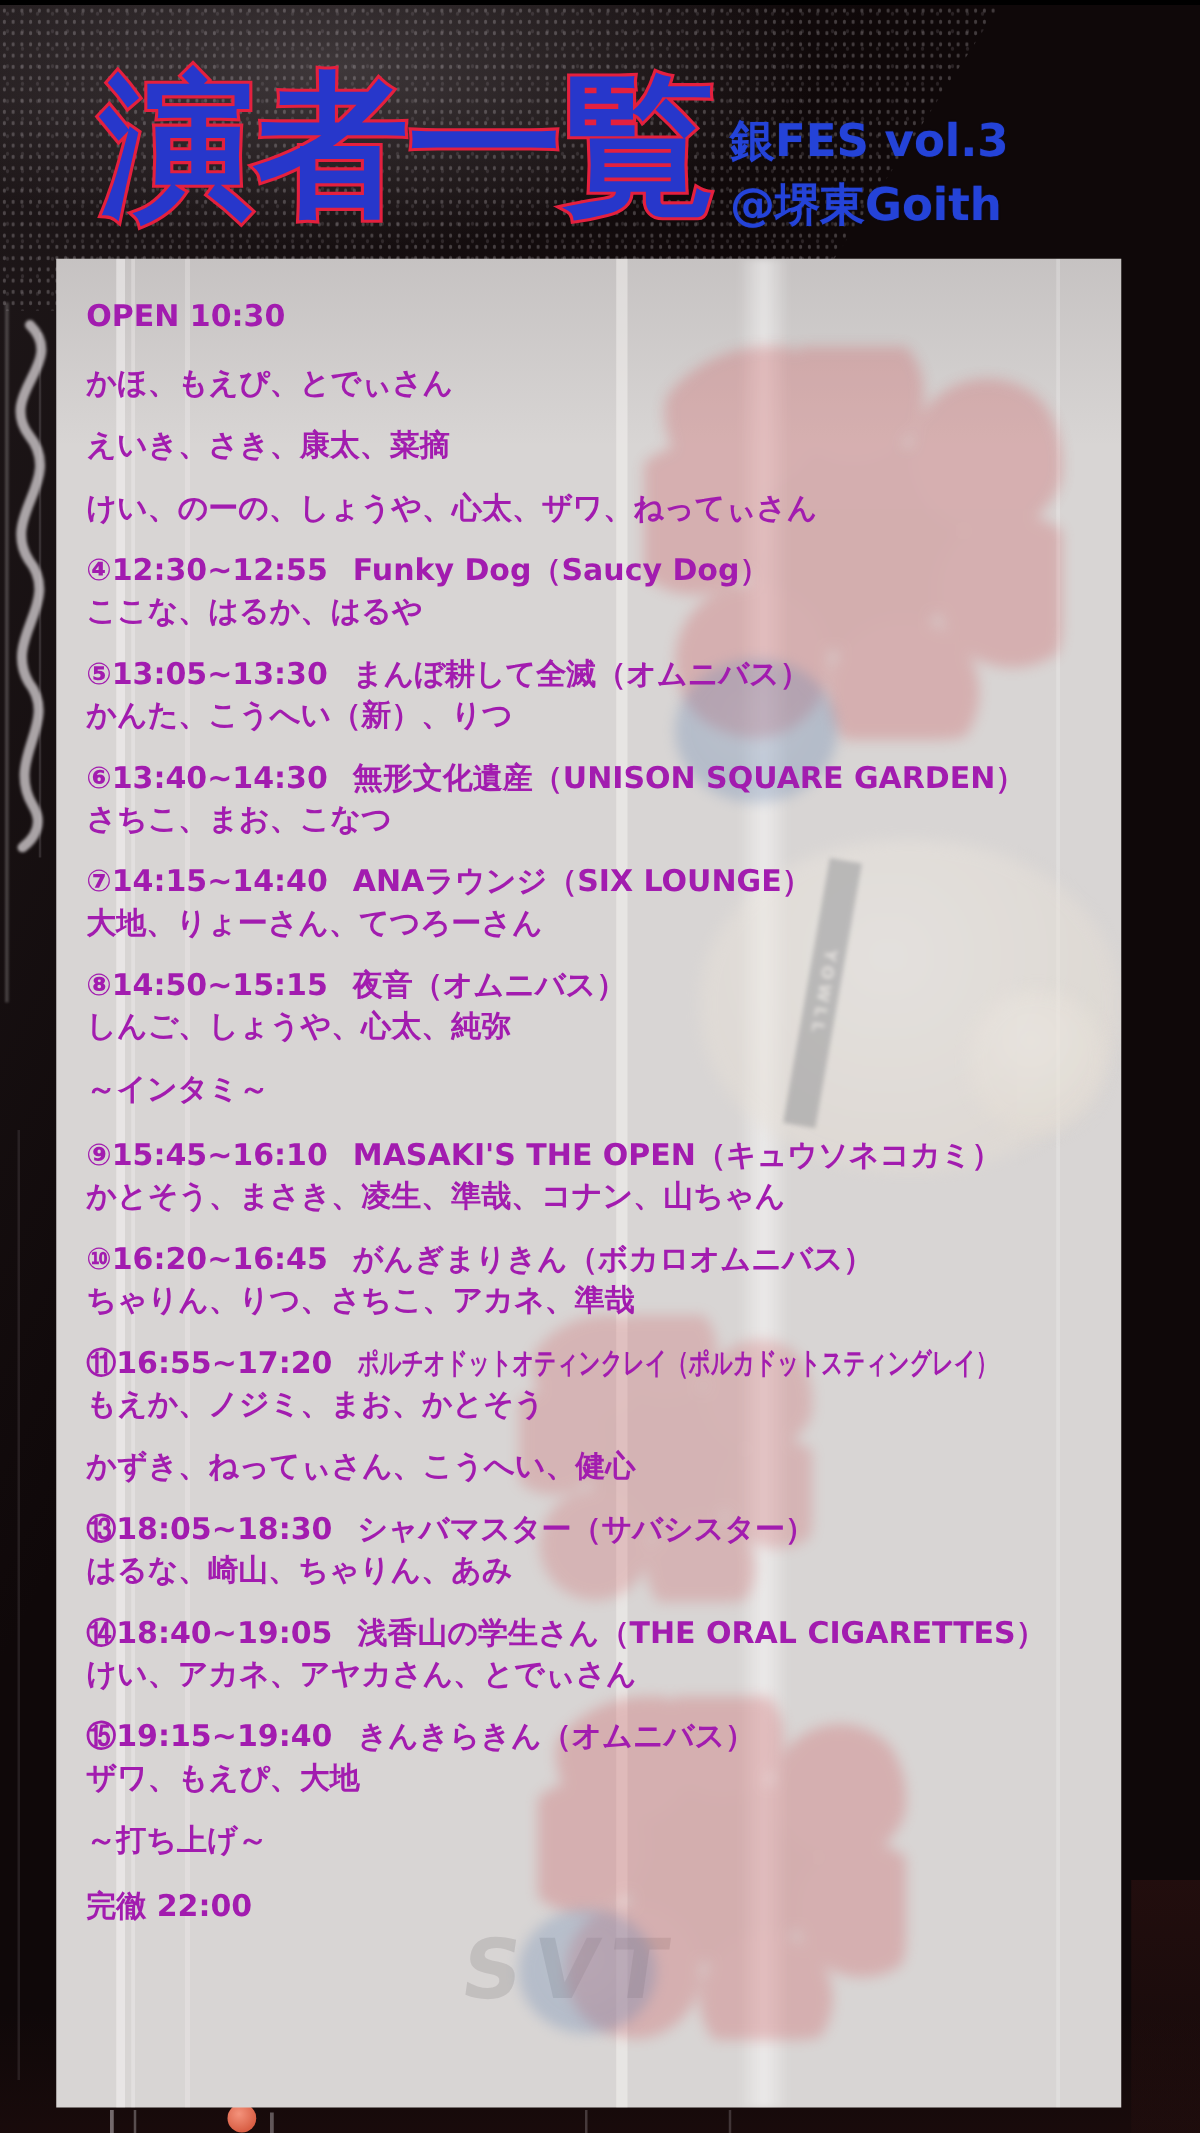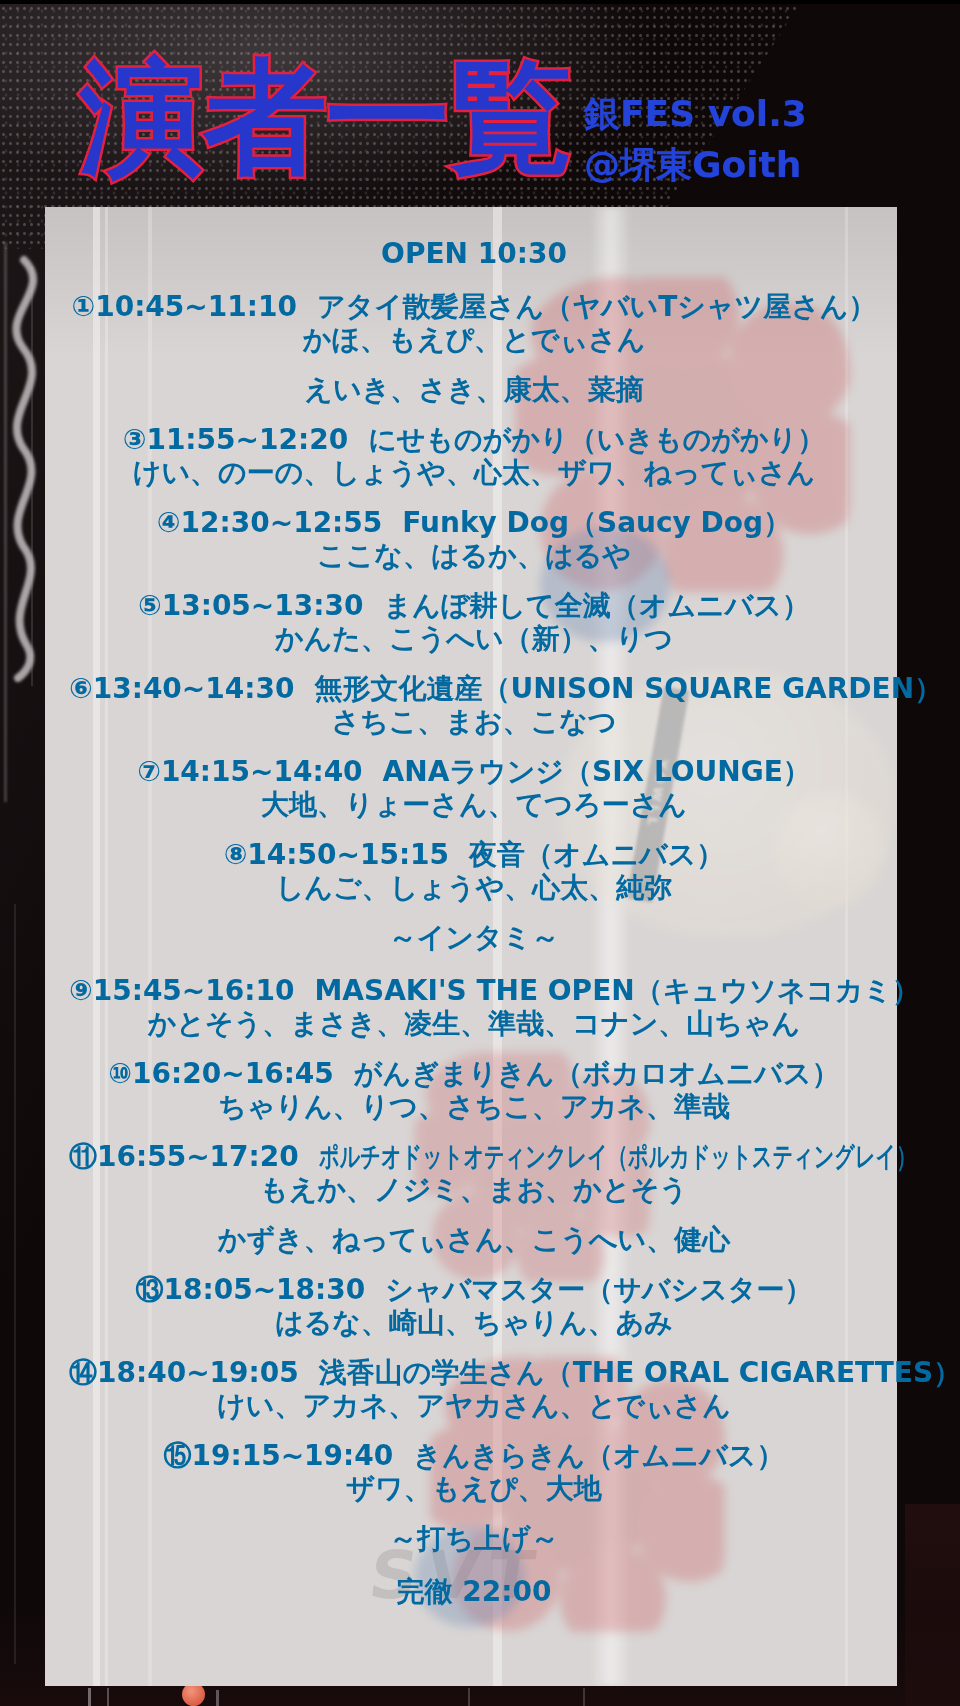--- a/index.html
+++ b/index.html
@@ -69,21 +69,21 @@
   .blueblob{border-radius:50%;background:radial-gradient(circle at 45% 40%, #7795bd, #5f7fae 75%);}
   .creamblob{border-radius:48%;background:radial-gradient(circle at 45% 35%, #f3efe9, #e4dcd2 80%);opacity:.45;filter:blur(6px);position:absolute;}
   .strap{position:absolute;background:#70747a;opacity:.35;filter:blur(1.5px);
     display:flex;align-items:center;justify-content:center;}
   .strap span{writing-mode:vertical-rl;color:#e8e6e4;font-size:13px;font-weight:700;letter-spacing:4px;}
   .ghost-model{position:absolute;font-weight:800;color:#6f696c;opacity:.20;
     letter-spacing:10px;font-size:66px;transform:skewX(-8deg);}
   
   .panel-content{position:absolute;inset:0;padding:30px 18px 0 24px;}
   .line,.entry-head,.members{
-    font-size:28px;font-weight:800;line-height:33px;color:#0369a1;white-space:nowrap;text-align:center;
+    font-size:24px;font-weight:800;line-height:33px;color:#a21caf;white-space:nowrap;
   }
   .line{margin-bottom:20px;}
   .entry{margin-bottom:17px;}
   .band{margin-left:20px;}
   .entry.e11 .band{display:inline-block;transform:scaleX(.72);transform-origin:0 50%;}
 </style>
 </head>
 <body>
 
 <div class="stage">
@@ -132,28 +132,26 @@
 
       <div class="plush flower" style="left:370px;top:845px;width:235px;height:230px;opacity:.26;"></div>
       <div class="plush flower" style="left:385px;top:1150px;width:295px;height:275px;"></div>
       <div class="plush blueblob" style="left:370px;top:1320px;width:110px;height:100px;"></div>
     </div>
 
     <div class="panel-content">
       <div class="line">OPEN 10:30</div>
 
       <div class="entry">
-        <div class="entry-head"><span class="num">①</span><span class="time">10:45~11:10</span><span class="band">アタイ散髪屋さん（ヤバいTシャツ屋さん）</span></div>
         <div class="members">かほ、もえぴ、とでぃさん</div>
       </div>
       <div class="entry">
         <div class="members">えいき、さき、康太、菜摘</div>
       </div>
       <div class="entry">
-        <div class="entry-head"><span class="num">③</span><span class="time">11:55~12:20</span><span class="band">にせものがかり（いきものがかり）</span></div>
         <div class="members">けい、のーの、しょうや、心太、ザワ、ねってぃさん</div>
       </div>
       <div class="entry">
         <div class="entry-head"><span class="num">④</span><span class="time">12:30~12:55</span><span class="band">Funky Dog（Saucy Dog）</span></div>
         <div class="members">ここな、はるか、はるや</div>
       </div>
       <div class="entry">
         <div class="entry-head"><span class="num">⑤</span><span class="time">13:05~13:30</span><span class="band">まんぼ耕して全滅（オムニバス）</span></div>
         <div class="members">かんた、こうへい（新）、りつ</div>
       </div>

